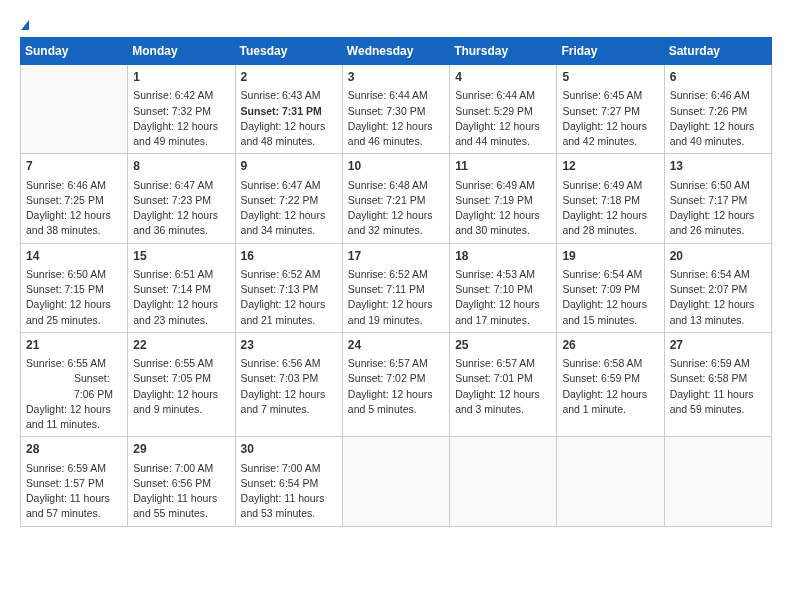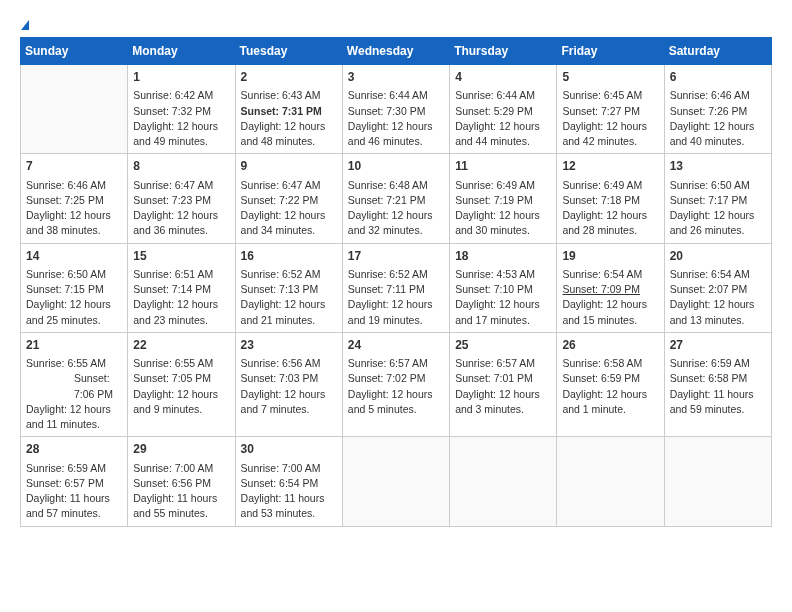--- a/index.html
+++ b/index.html
@@ -206,21 +206,21 @@
         </td>
         <td>
           <span class="day-number">18</span>
           <span style="display: block;">Sunrise: 4:53 AM</span>
           <span style="display: block;">Sunset: 7:10 PM</span>
           <span style="display: block;">Daylight: 12 hours and 17 minutes.</span>
         </td>
         <td>
           <span class="day-number">19</span>
           <span style="display: block;">Sunrise: 6:54 AM</span>
-          <span style="display: block; text-decoration: underline;">Sunset: 7:09 PM</span>
+          <span style="display: block;">Sunset: 7:09 PM</span>
           <span style="display: block;">Daylight: 12 hours and 15 minutes.</span>
         </td>
         <td>
           <span class="day-number">20</span>
           <span style="display: block;">Sunrise: 6:54 AM</span>
           <span style="display: block;">Sunset: 2:07 PM</span>
           <span style="display: block;">Daylight: 12 hours and 13 minutes.</span>
         </td>
       </tr>
       <tr>
@@ -264,21 +264,21 @@
           <span class="day-number">27</span>
           <span style="display: block;">Sunrise: 6:59 AM</span>
           <span style="display: block;">Sunset: 6:58 PM</span>
           <span style="display: block;">Daylight: 11 hours and 59 minutes.</span>
         </td>
       </tr>
       <tr>
         <td>
           <span class="day-number">28</span>
           <span style="display: block;">Sunrise: 6:59 AM</span>
-          <span style="display: block;">Sunset: 6:57 PM</span>
+          <span style="display: block;">Sunset: 1:57 PM</span>
           <span style="display: block;">Daylight: 11 hours and 57 minutes.</span>
         </td>
         <td>
           <span class="day-number">29</span>
           <span style="display: block;">Sunrise: 7:00 AM</span>
           <span style="display: block;">Sunset: 6:56 PM</span>
           <span style="display: block;">Daylight: 11 hours and 55 minutes.</span>
         </td>
         <td>
           <span class="day-number">30</span>

